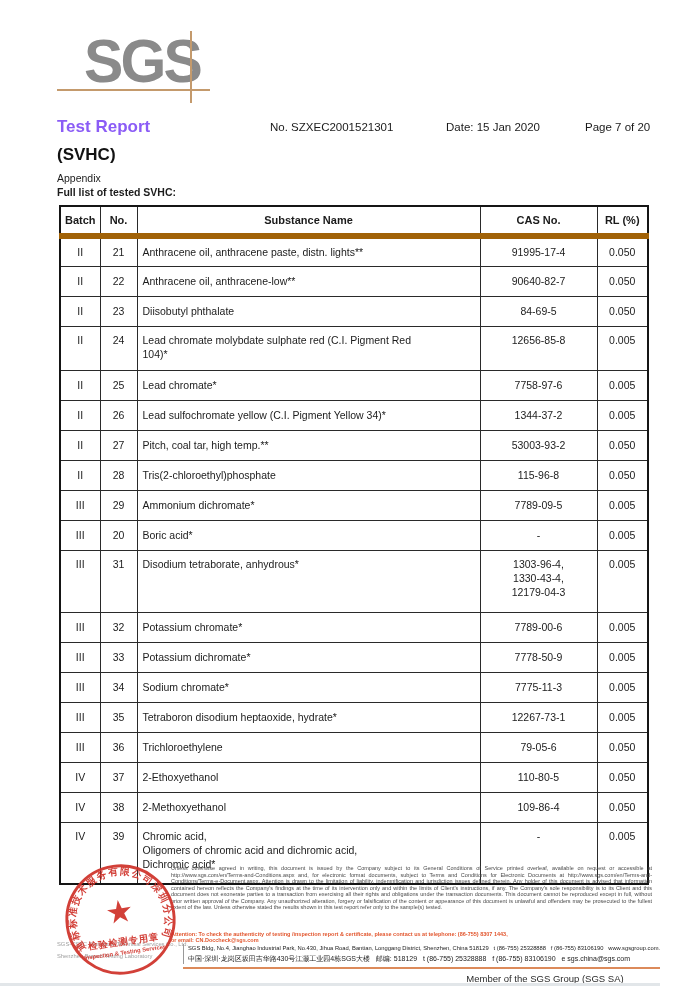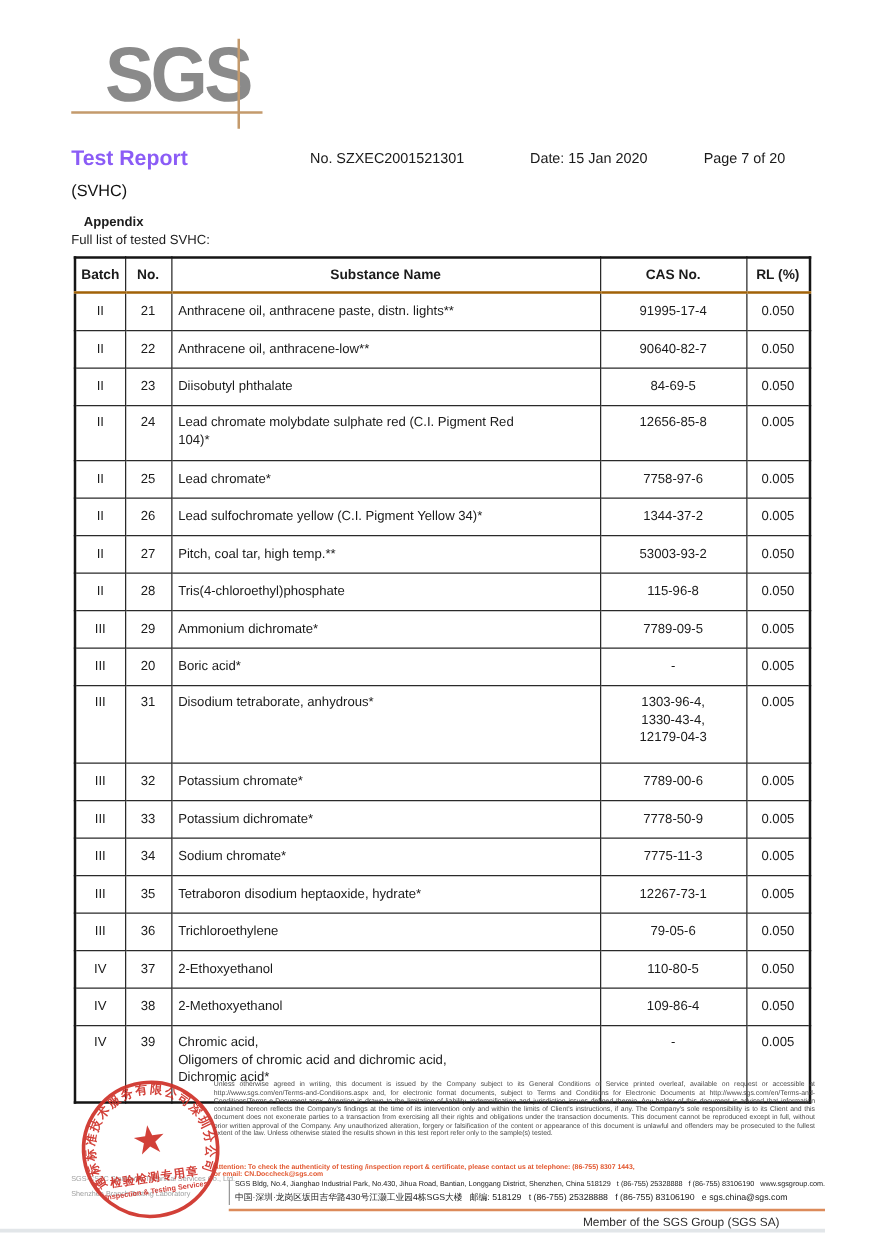--- a/index.html
+++ b/index.html
@@ -7,34 +7,34 @@
         font-family:"Liberation Sans", sans-serif;color:#1c1c1c;padding-left:32px;}
 
   
   .logo-text{position:absolute;left:84px;top:30px;font-size:62px;font-weight:bold;
              color:#8a8a8a;letter-spacing:-3px;transform:scaleX(.95);transform-origin:left top;
              line-height:1;}
   .tan-h{position:absolute;left:57px;top:89px;width:153px;height:2px;background:#c49a6c;}
   .tan-v{position:absolute;left:190px;top:31px;width:2px;height:72px;background:#c49a6c;}
 
   .title1{position:absolute;left:57px;top:117px;font-size:17px;font-weight:bold;color:#8b5cf6;}
-  .title2{position:absolute;left:57px;top:145px;font-size:13px;font-weight:normal;color:#121212;}
-  .meta{position:absolute;top:121px;font-size:11.5px;color:#1a1a1a;}
+  .title2{position:absolute;left:57px;top:145px;font-size:17px;font-weight:bold;color:#121212;}
+  .meta{position:absolute;top:121px;font-size:11.5px;color:#1a1a1a;margin-left:22px;}
   .report-no{left:248px;}
   .report-date{left:424px;}
   .report-page{left:563px;}
-  .appendix{position:absolute;left:67px;top:172px;font-size:10.5px;font-weight:bold;}
-  .full-list{position:absolute;left:57px;top:186px;font-size:10.5px;font-weight:normal;}
+  .appendix{position:absolute;left:57px;top:172px;font-size:10.5px;font-weight:normal;}
+  .full-list{position:absolute;left:57px;top:186px;font-size:10.5px;font-weight:bold;}
 
   
   table.svhc{position:absolute;left:59px;top:205px;width:588px;border-collapse:collapse;
              table-layout:fixed;font-size:10.5px;color:#1b1b1b;border:2px solid #151515;}
   table.svhc th,table.svhc td{border:1px solid #2a2a2a;padding:0;}
   table.svhc th{height:26px;font-size:11px;font-weight:bold;text-align:center;
-                border-bottom:2px solid #a16207;}
+                border-bottom:6px solid #a16207;}
   table.svhc td{vertical-align:middle;text-align:center;line-height:14px;}
   table.svhc td.c-name{text-align:left;padding:4px 5px;}
   table.svhc tr.vtop td{vertical-align:top;padding-top:6px;}
   col.c1{width:40px;} col.c2{width:37px;} col.c3{width:343px;} col.c4{width:117px;} col.c5{width:51px;}
 
   
   .disclaimer{position:absolute;left:171px;top:865px;width:481px;font-size:5.5px;
               line-height:6.55px;text-align:justify;color:#4a4a4a;}
   .attention{position:absolute;left:171px;top:931px;width:481px;font-size:5.5px;
              line-height:6.4px;color:#e2572f;font-weight:bold;}
@@ -136,21 +136,21 @@
         <tr style="height: 30px;">
           <td class="c-batch">II</td>
           <td class="c-no">27</td>
           <td class="c-name">Pitch, coal tar, high temp.**</td>
           <td class="c-cas">53003-93-2</td>
           <td class="c-rl">0.050</td>
         </tr>
         <tr style="height: 30px;">
           <td class="c-batch">II</td>
           <td class="c-no">28</td>
-          <td class="c-name">Tris(4-chloroethyl)phosphate</td>
+          <td class="c-name">Tris(2-chloroethyl)phosphate</td>
           <td class="c-cas">115-96-8</td>
           <td class="c-rl">0.050</td>
         </tr>
         <tr style="height: 30px;">
           <td class="c-batch">III</td>
           <td class="c-no">29</td>
           <td class="c-name">Ammonium dichromate*</td>
           <td class="c-cas">7789-09-5</td>
           <td class="c-rl">0.005</td>
         </tr>

